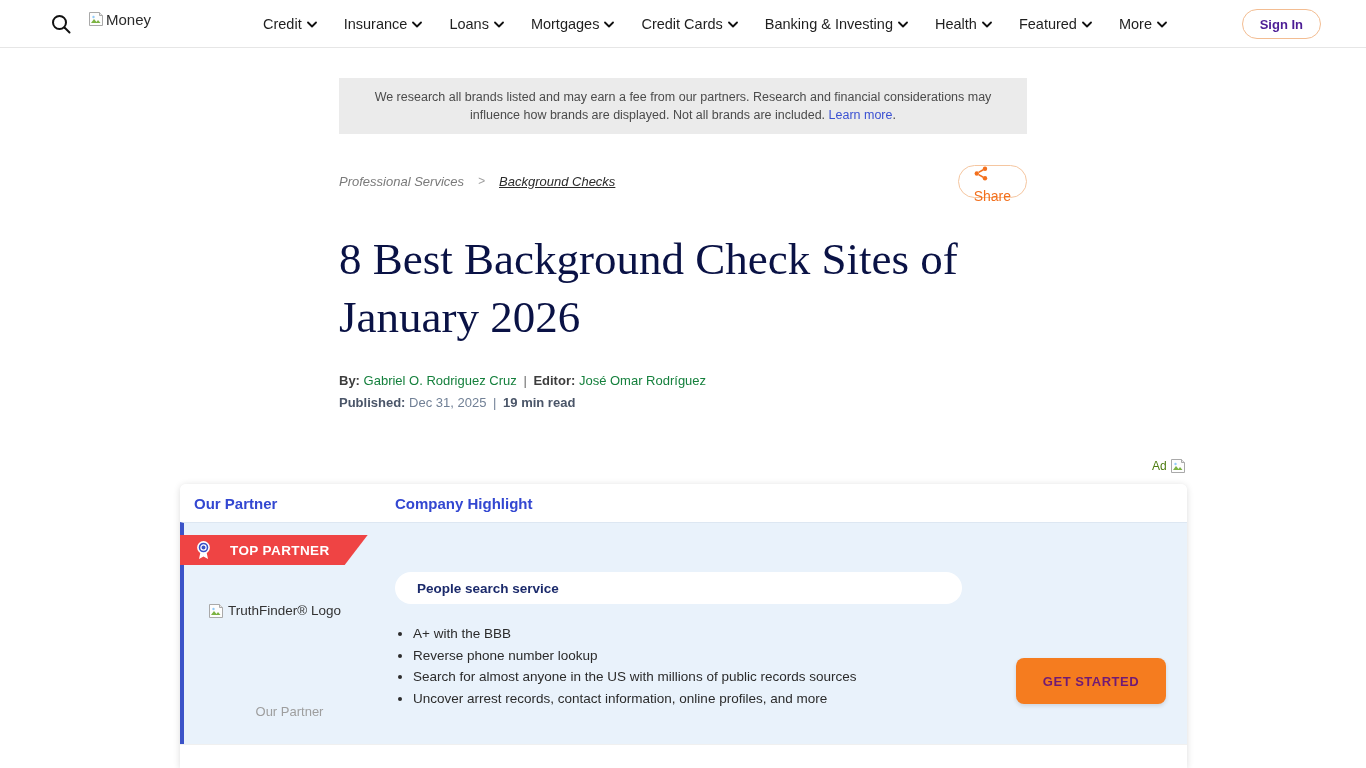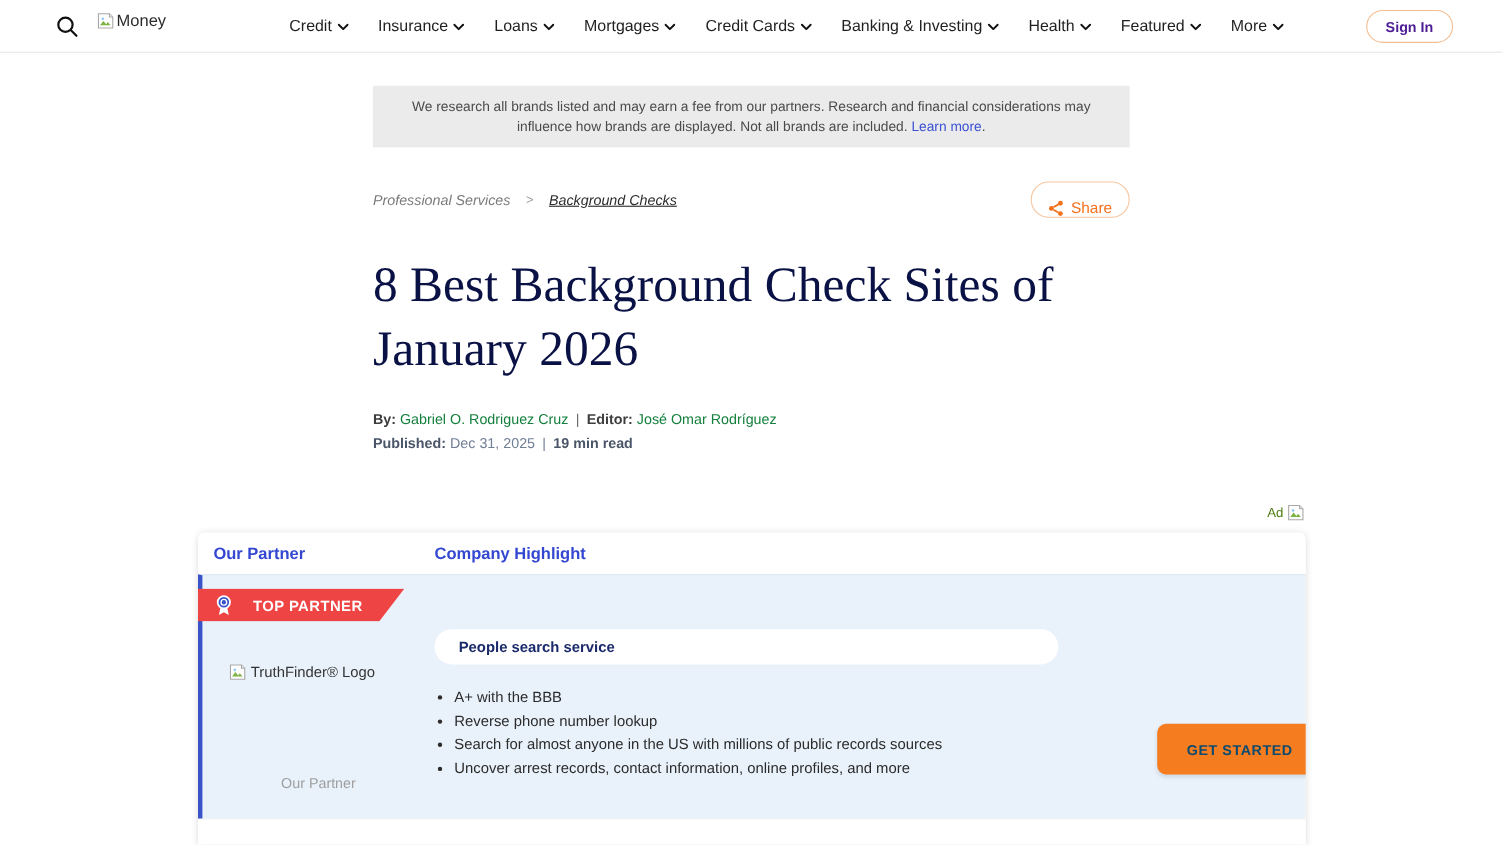--- a/index.html
+++ b/index.html
@@ -30,24 +30,24 @@
                      color:#4b4b4b; }
   .disclaimer-text a { color:#3b51d2; text-decoration:none; }
 
   
   .crumb-row { position:absolute; left:339px; top:163px; width:688px; height:36px;
                display:flex; align-items:center; justify-content:space-between; }
   .crumbs { display:flex; align-items:center; gap:14px; font-size:13px;font-style:italic; }
   .crumb-parent { color:#7a7a7a; text-decoration:none; }
   .crumb-sep { color:#9e9e9e; font-size:12px; }
   .crumb-current { color:#2b2b2b; text-decoration:underline; font-weight:500; }
-  .share-btn { display:flex; align-items:flex-end; gap:7px; height:33px; padding:0 15px;
+  .share-btn { display:flex; align-items:flex-start; gap:7px; height:33px; padding:0 15px;
                border:1px solid #f5c6a0; border-radius:17px; background:#fff;
                color:#f3701d; font-size:14px; cursor:pointer;
-               font-family:"Liberation Sans", sans-serif; }
+               font-family:"Liberation Sans", sans-serif;flex-direction:column; }
 
   
   .article-title { position:absolute; left:339px; top:230px; width:700px;
                    font-family:"Liberation Serif", serif; font-weight:400;
                    font-size:45px; line-height:58px; color:#0a1245; }
   .byline { position:absolute; left:339px; top:373px; font-size:13px; color:#3d3d3d; }
   .byline b { font-weight:bold; color:#3d3d3d; }
   .byline a { color:#15803d; text-decoration:none; }
   .byline .sep { color:#6b6b6b; padding:0 3px; }
   .publine { position:absolute; left:339px; top:395px; font-size:13px; color:#718096; }
@@ -80,22 +80,22 @@
   .logo-cell .alt-text { font-size:13.5px; color:#333; line-height:16px; }
   .partner-caption { position:absolute; left:0; top:181px; width:211px;
                      text-align:center; font-size:13px; color:#9e9e9e; }
 
   .highlight-pill { position:absolute; left:211px; top:49px; width:567px; height:32px;
                     background:#fff; border-radius:16px; display:flex; align-items:center;
                     padding-left:22px; font-size:13.5px; font-weight:bold; color:#1b2a6b; }
   .bullets { position:absolute; left:229px; top:100px; width:590px; list-style:disc; }
   .bullets li { font-size:13.5px; color:#2b2b2b; line-height:21.6px; }
 
-  .cta-btn { position:absolute; left:868px; top:135px; width:150px; height:46px;
-             background:#f57c1f; border:none; border-radius:8px; color:#0c4a6e;
+  .cta-btn { position:absolute; left:832px; top:135px; width:150px; height:46px;
+             background:#f57c1f; border:none; border-radius:8px; color:#701a75;
              font-size:13px; font-weight:bold; letter-spacing:0.5px; cursor:pointer;
              font-family:"Liberation Sans", sans-serif;
              box-shadow:0 2px 4px rgba(0,0,0,0.12); }
 
   .next-row { height:23px; background:#fff; border-top:1px solid #f0f0f0; }
 
   svg { display:block; }
 </style>
 </head>
 <body>

